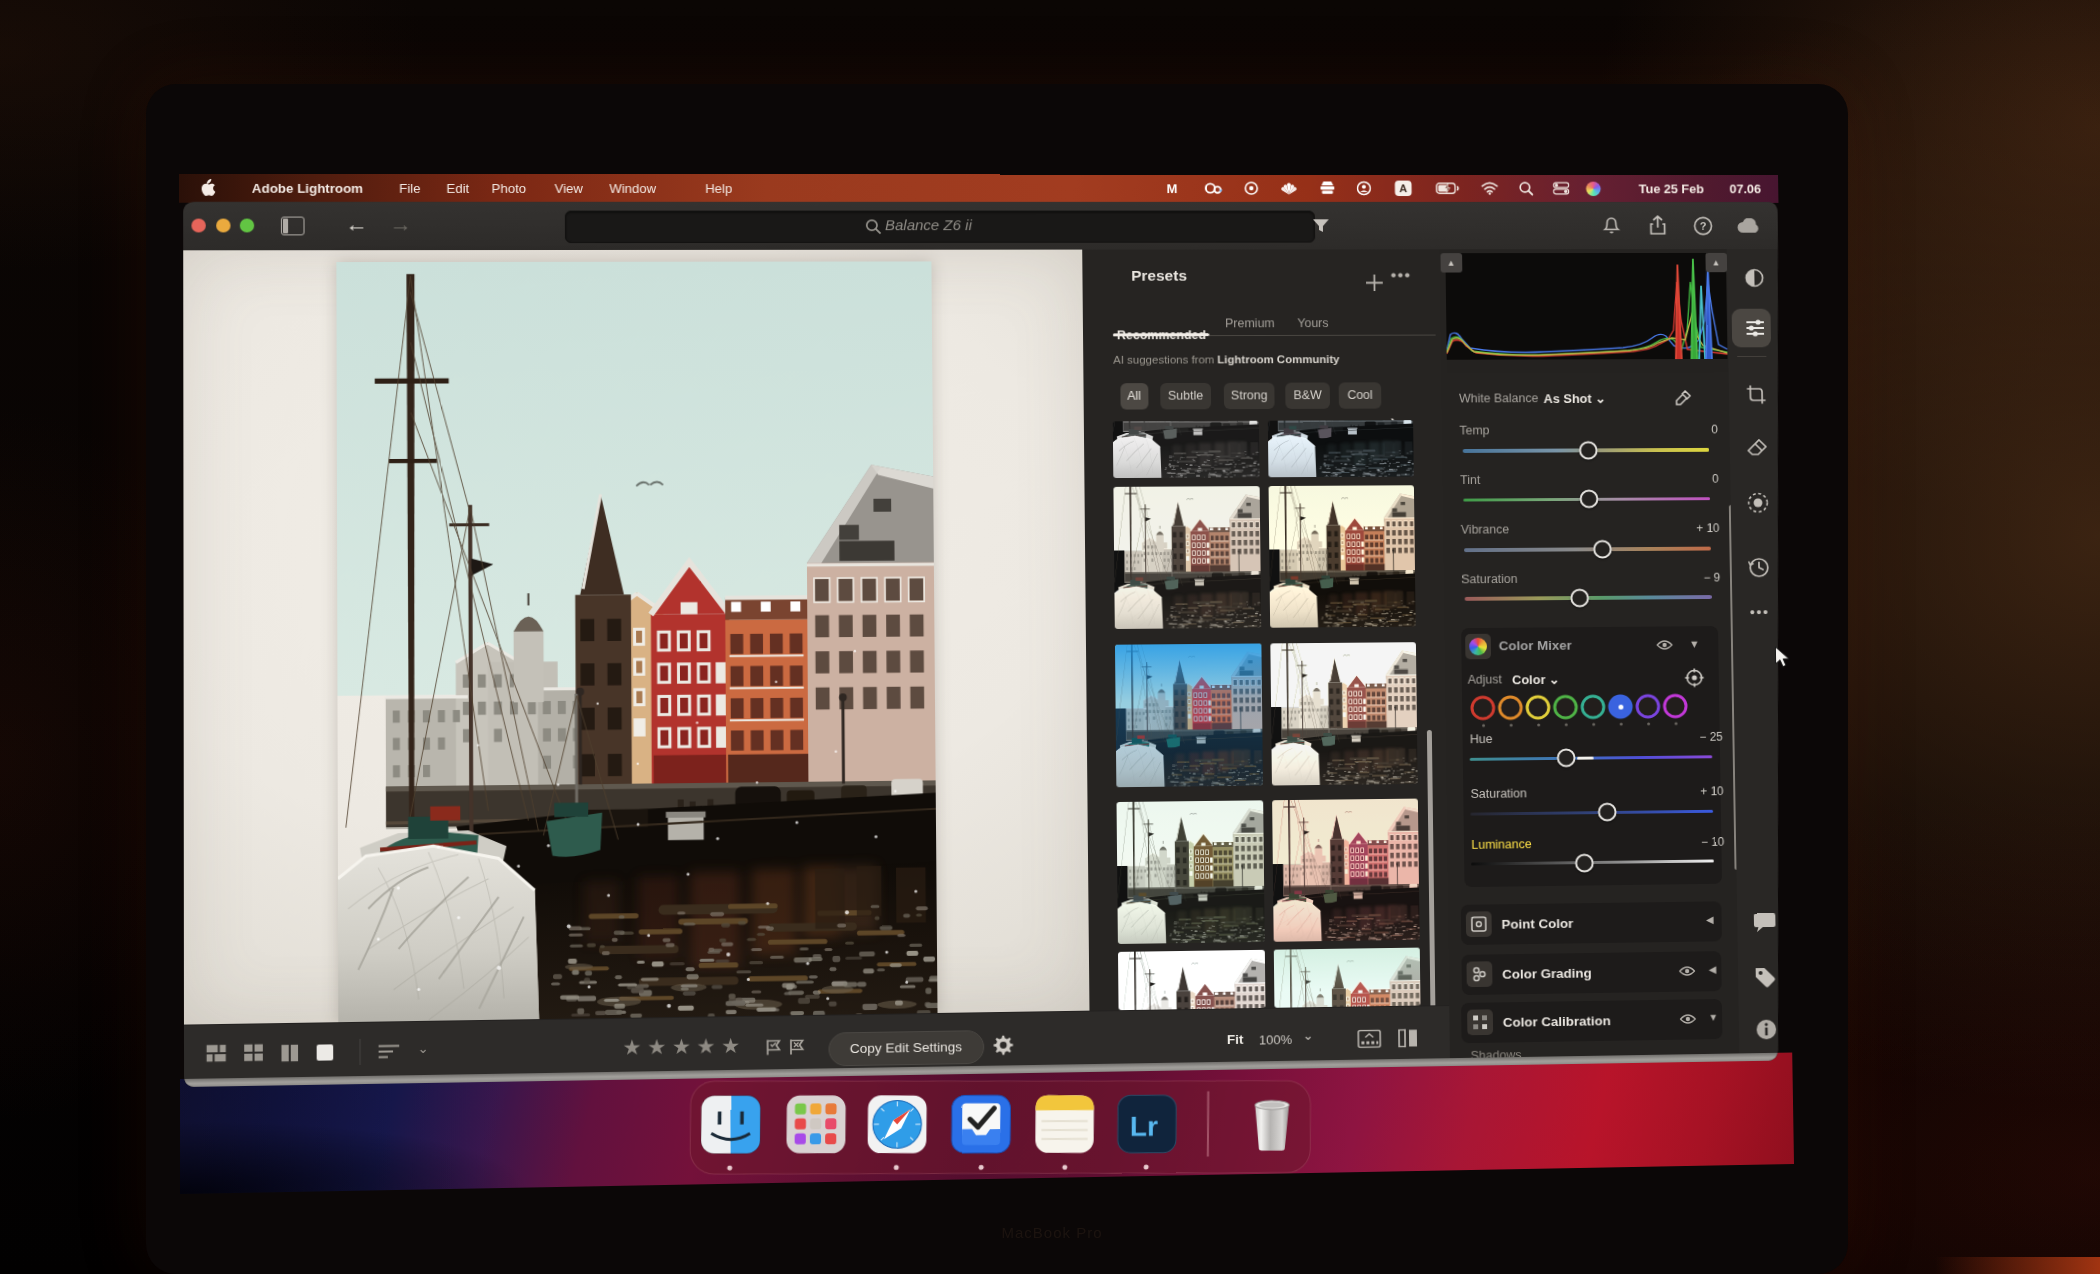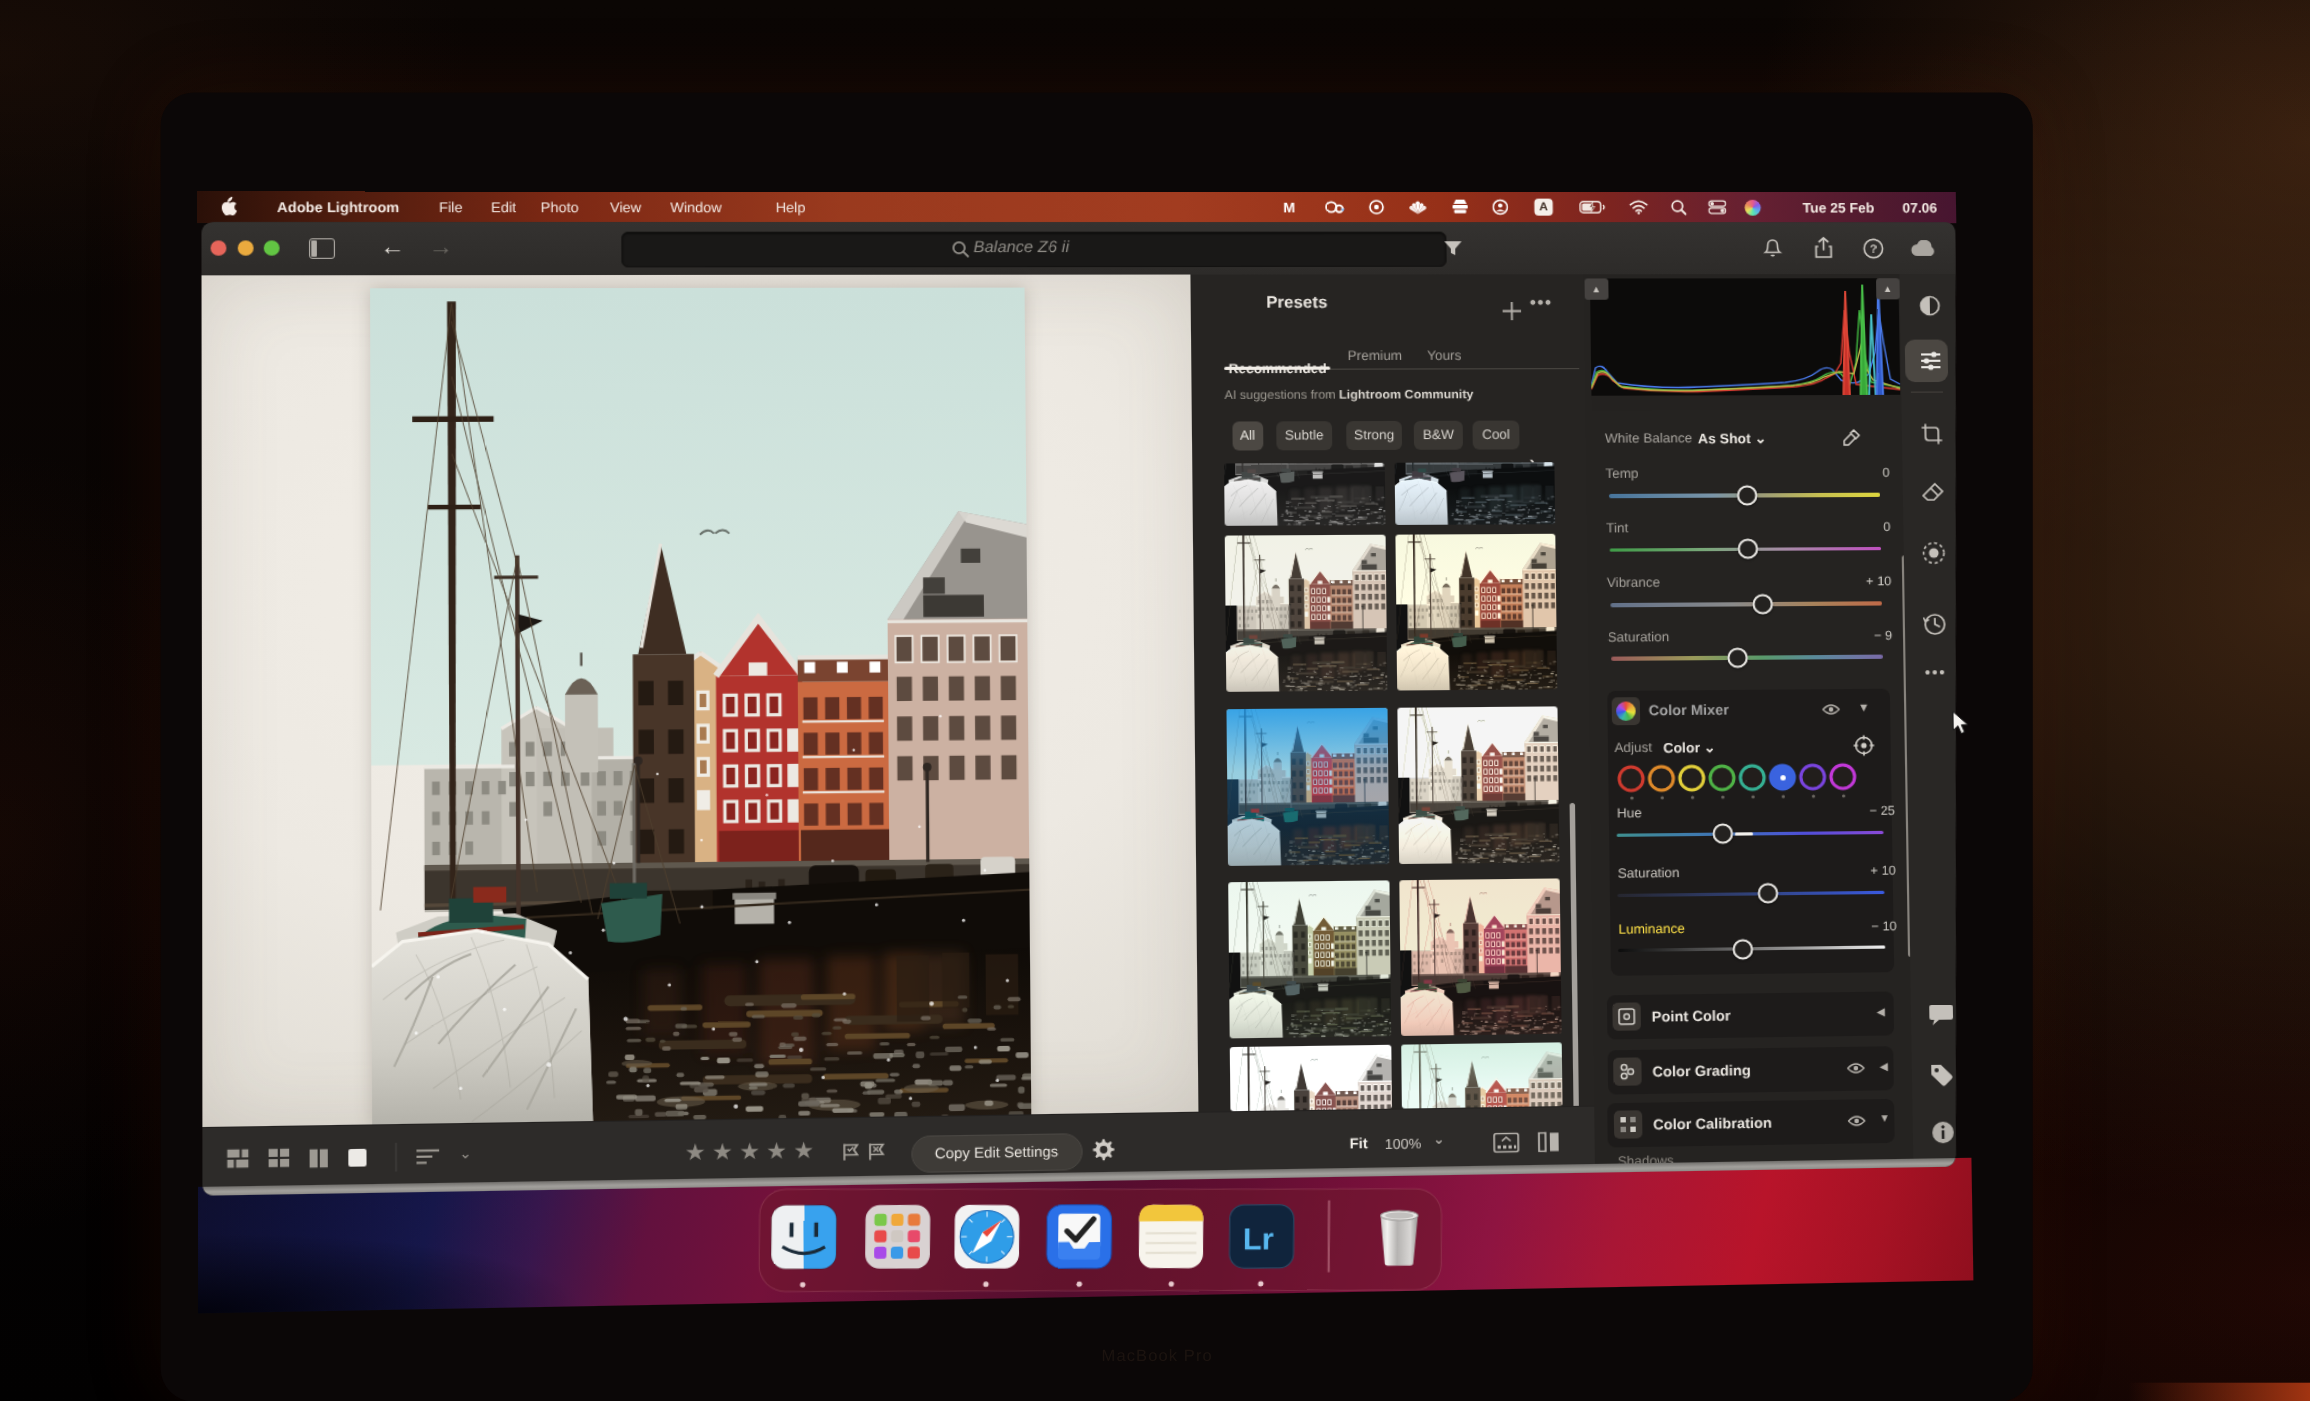--- a/index.html
+++ b/index.html
@@ -766,21 +766,21 @@
             <circle cx="500" cy="490" r="1.2"></circle>
             <circle cx="560" cy="530" r="1.2"></circle>
             <circle cx="360" cy="460" r="1.2"></circle>
             <circle cx="260" cy="440" r="1.2"></circle>
             <circle cx="440" cy="420" r="1.2"></circle>
             <circle cx="520" cy="390" r="1.2"></circle>
    </g>
   </svg>
  </div>
  <div id="presets"></div>
- <div class="ptxt" style="left:956px;top:67px;font-size:15.5px;font-weight:bold;color:#eae6e0;">Presets</div>
+ <div class="ptxt" style="left:936px;top:67px;font-size:15.5px;font-weight:bold;color:#eae6e0;">Presets</div>
  <svg class="ptxt" style="left:1172px;top:74px" width="19" height="19" viewBox="0 0 19 19">
         <line x1="9.5" y1="1" x2="9.5" y2="18" stroke="#b5b1ab" stroke-width="1.8"></line>
         <line x1="1" y1="9.5" x2="18" y2="9.5" stroke="#b5b1ab" stroke-width="1.8"></line>
       </svg>
  <div class="ptxt" style="left:1198px;top:66px;font-size:17px;color:#b5b1ab;letter-spacing:1px;">•••</div>
  <div class="ptxt" style="left:921px;top:130px;font-size:12.5px;font-weight:bold;color:#f0ece6;">Recommended</div>
  <div class="ptxt" style="left:1030px;top:118px;font-size:12.5px;color:#a39f99;">Premium</div>
  <div class="ptxt" style="left:1103px;top:118px;font-size:12.5px;color:#a39f99;">Yours</div>
  <div class="ptxt" style="left:917px;top:136.5px;width:326px;height:1px;background:#4a4742;"></div>
  <div class="ptxt" style="left:917px;top:135px;width:97px;height:3px;background:#f0ece6;border-radius:2px;"></div>

